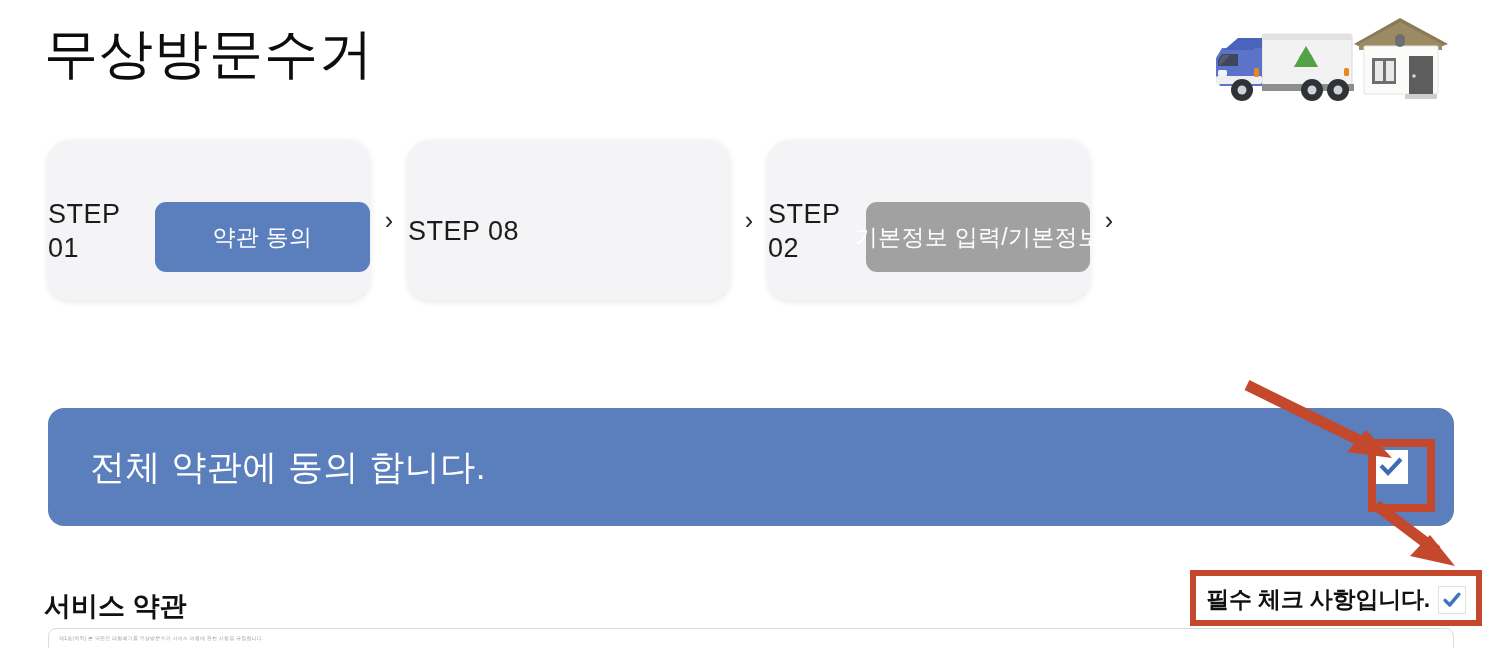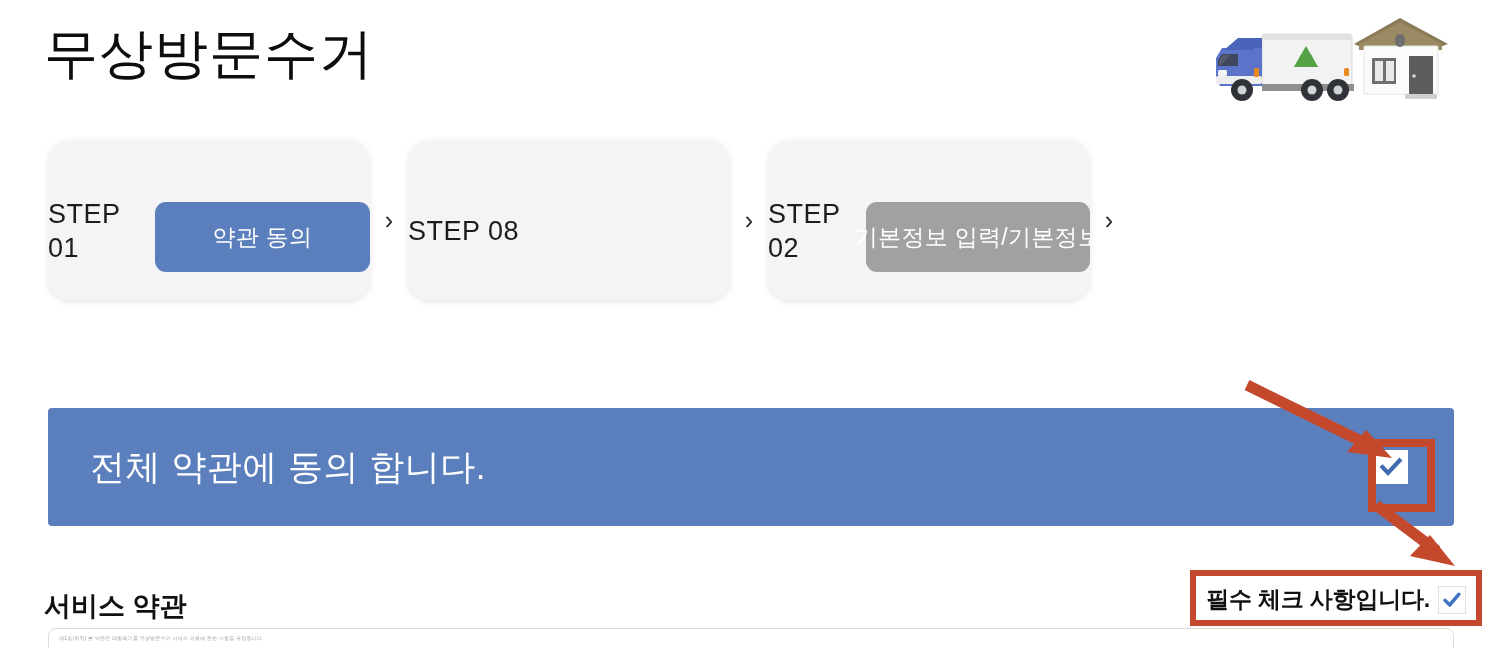--- a/index.html
+++ b/index.html
@@ -100,21 +100,21 @@
   }
 
   
   .agree-banner {
     position: absolute;
     left: 48px;
     top: 408px;
     width: 1406px;
     height: 118px;
     background: #5b7fbd;
-    border-radius: 4px;
+    border-radius: 16px;
     box-sizing: border-box;
     display: flex;
     align-items: center;
     justify-content: space-between;
     padding: 0 42px 0 42px;
   }
   .agree-text {
     font-size: 35px;
     color: #ffffff;
     letter-spacing: 0.5px;

